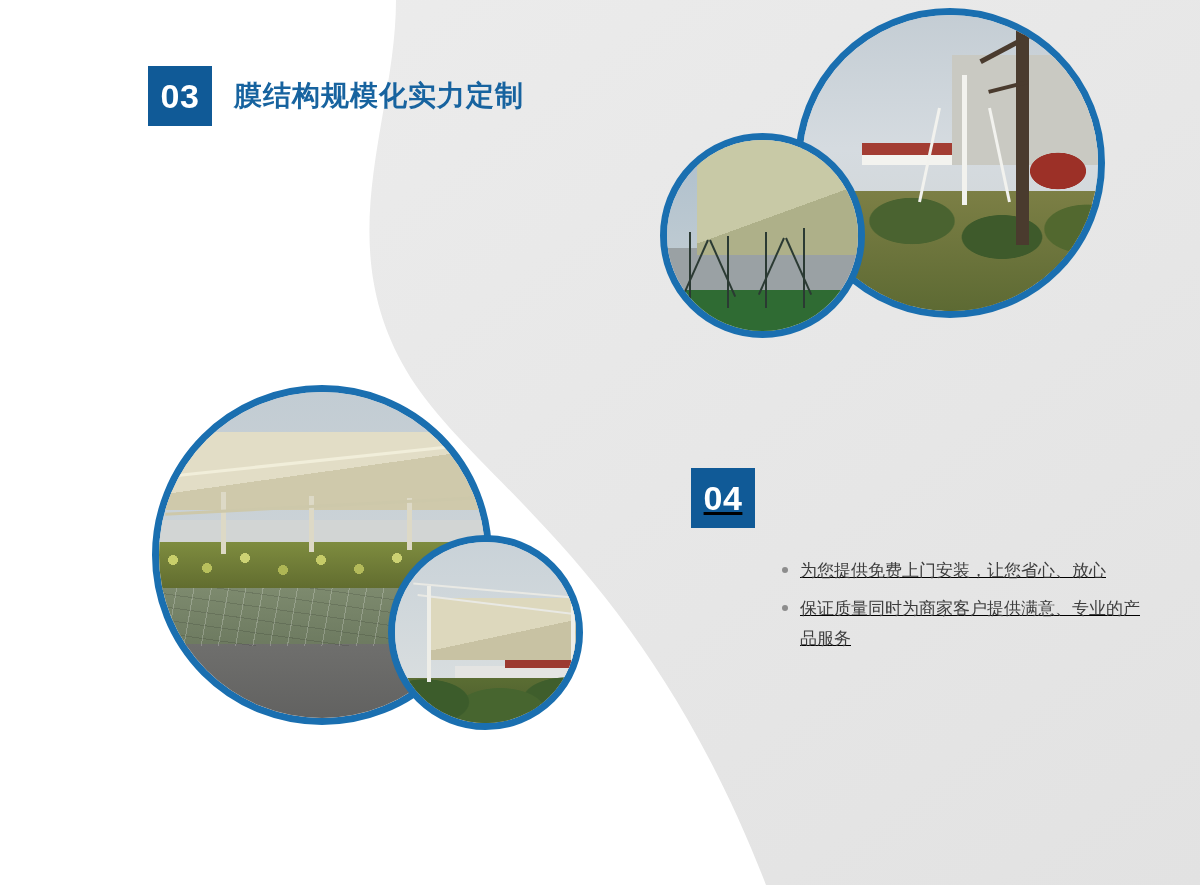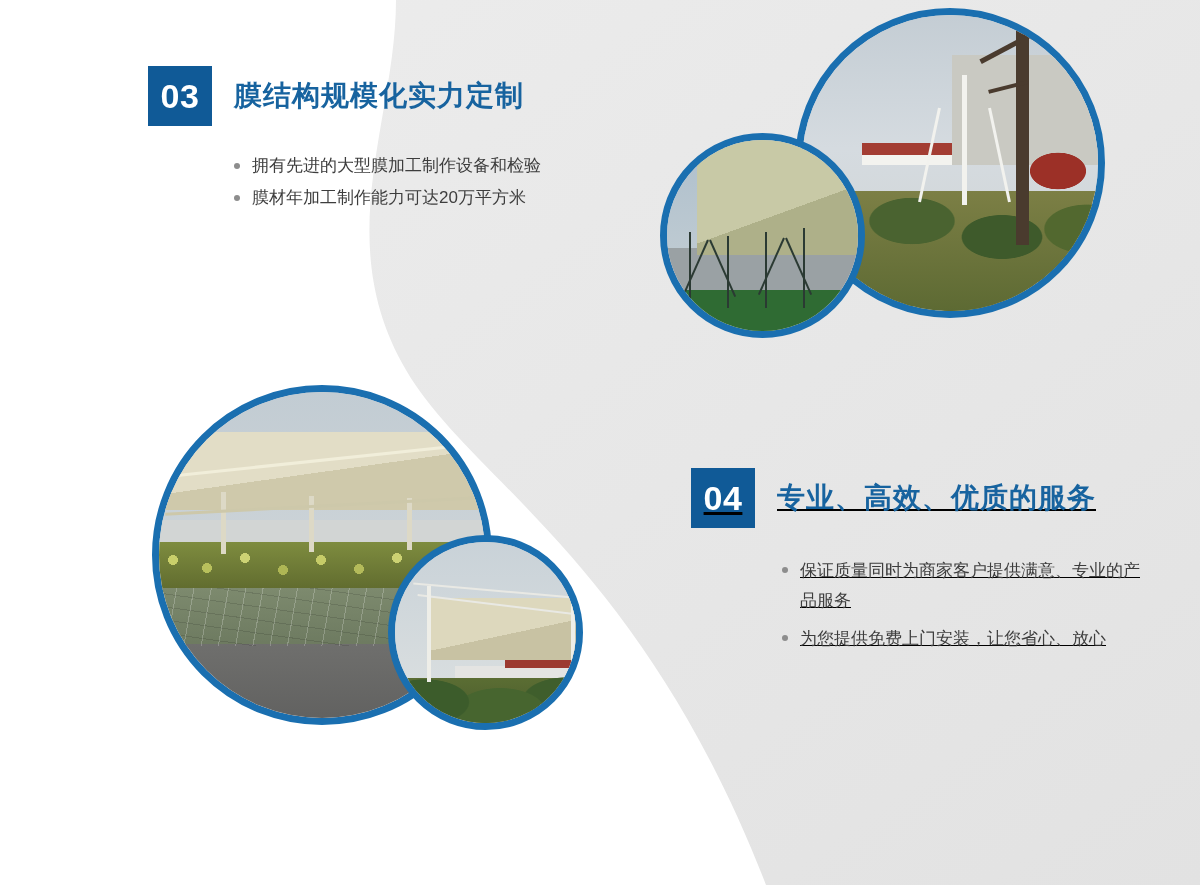--- a/index.html
+++ b/index.html
@@ -257,30 +257,25 @@
       <div class="mastd" style="left:32px;top:44px;height:96px;"></div>
       <div class="mastd" style="left:176px;top:62px;height:66px;"></div>
     </div>
   </div>
 
   <div class="section" id="section-03">
     <div class="head-row">
       <div class="badge">03</div>
       <div class="sec-title">膜结构规模化实力定制</div>
     </div>
-    <ul class="bullets">
-      <li>拥有先进的大型膜加工制作设备和检验</li>
-      <li>膜材年加工制作能力可达20万平方米</li>
-    </ul>
   </div>
 
   <div class="section" id="section-04">
     <div class="head-row">
       <div class="badge">04</div>
-      <div class="sec-title">专业、高效、优质的服务</div>
     </div>
     <ul class="bullets">
+      <li>为您提供免费上门安装，让您省心、放心</li>
       <li>保证质量同时为商家客户提供满意、专业的产品服务</li>
-      <li>为您提供免费上门安装，让您省心、放心</li>
     </ul>
   </div>
 
 </div>
 
 </body></html>

